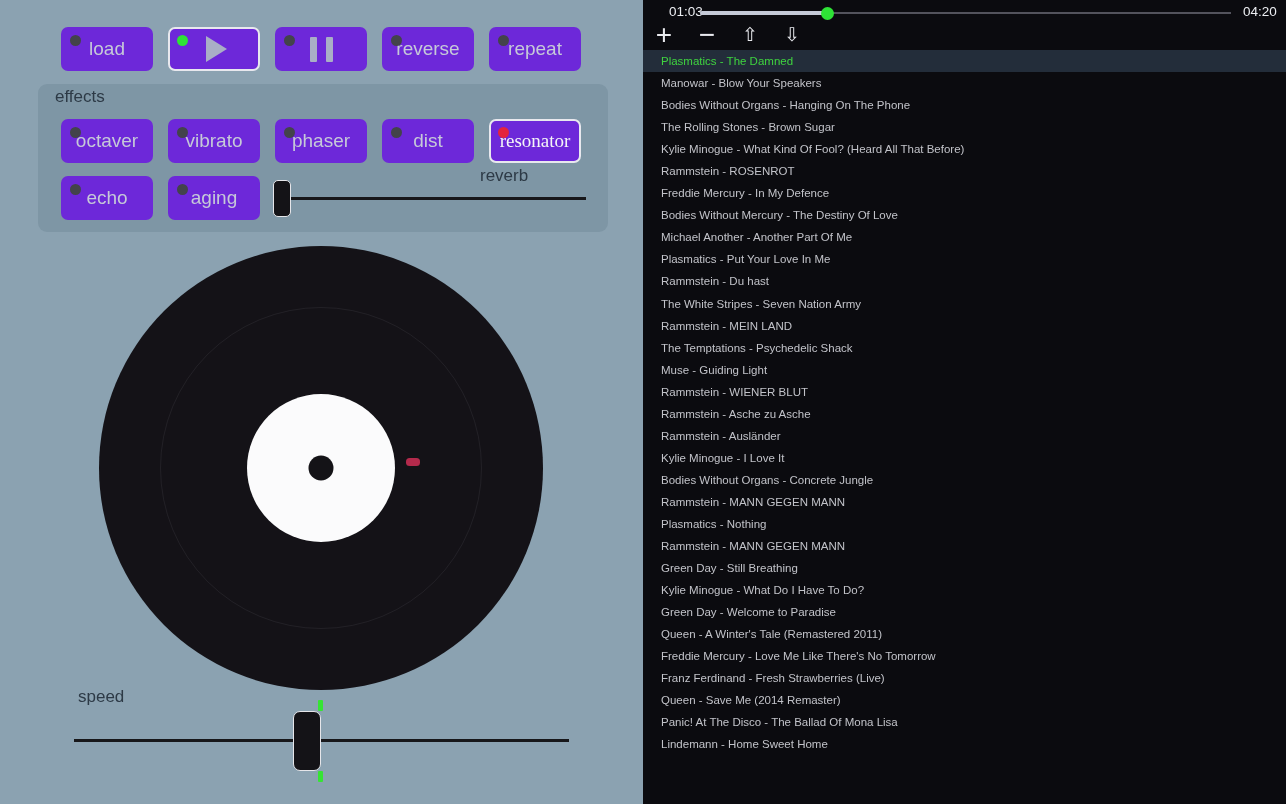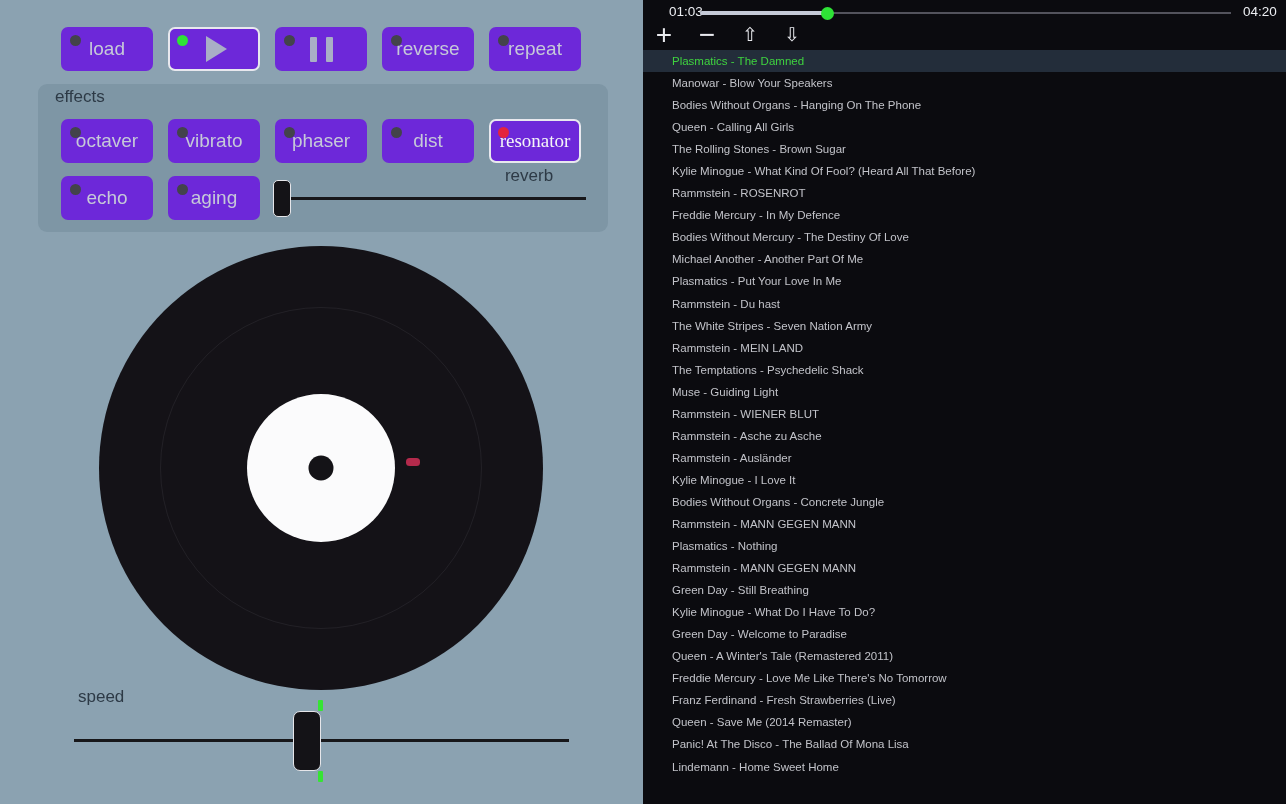--- a/index.html
+++ b/index.html
@@ -34,21 +34,21 @@
   .pause-bars i { display: block; width: 7px; height: 25px; background: #a9aec6; border-radius: 1px; }
 
   .effects-panel {
     position: absolute; left: 38px; top: 84px; width: 570px; height: 148px;
     background: #7e96a5; border-radius: 9px;
   }
   .effects-title { position: absolute; left: 17px; top: 3px; font-size: 17px; color: #2d3a46; }
   .fx-row1 { position: absolute; left: 23px; top: 35px; display: flex; gap: 15px; }
   .fx-row2 { position: absolute; left: 23px; top: 92px; display: flex; gap: 15px; }
 
-  .reverb-label { position: absolute; left: 442px; top: 82px; width: 98px; text-align: center; font-size: 17px; color: #2d3a46; }
+  .reverb-label { position: absolute; left: 442px; top: 82px; width: 98px; text-align: left; font-size: 17px; color: #2d3a46; }
   .reverb-track { position: absolute; left: 244px; top: 113px; width: 304px; height: 2.5px; background: #17171a; }
   .reverb-thumb {
     position: absolute; left: 235px; top: 96px; width: 18px; height: 37px;
     background: #141317; border: 1.5px solid #e6e6ea; border-radius: 5px; cursor: grab;
   }
 
   
   .record {
     position: absolute; left: 99px; top: 246px; width: 444px; height: 444px;
     background: #141217; border-radius: 50%; cursor: grab;
@@ -96,21 +96,21 @@
     position: absolute; top: 22px; width: 26px; height: 26px;
     color: #e9eaee; text-align: center; cursor: pointer; line-height: 26px;
   }
   .glyph-plus  { left: 8px;  font-size: 28px; font-weight: 500; }
   .glyph-minus { left: 51px; font-size: 28px; font-weight: 500; }
   .glyph-up    { left: 94px; font-size: 19px; }
   .glyph-down  { left: 136px; font-size: 19px; }
 
   .track-list { position: absolute; left: 0; top: 50px; width: 643px; }
   .track {
-    height: 22.06px; display: flex; align-items: center; padding-left: 29px;
+    height: 22.06px; display: flex; align-items: center; padding-left: 18px;
     font-size: 11.5px; color: #c2c3c9; white-space: nowrap; cursor: pointer;
   }
   .track.selected { background: #232d3a; color: #3fd33f; }
 </style>
 </head>
 <body>
 
 <div class="deck">
 
   <div class="transport-row">
@@ -216,21 +216,20 @@
     <span>⇧</span>
   </div>
   <div class="pl-toolbar-btn glyph-down">
     <span>⇩</span>
   </div>
 
   <div class="track-list">
       <div class="track selected">Plasmatics - The Damned</div>
       <div class="track">Manowar - Blow Your Speakers</div>
       <div class="track">Bodies Without Organs - Hanging On The Phone</div>
-      <div class="track">Queen - Calling All Girls</div>
       <div class="track">The Rolling Stones - Brown Sugar</div>
       <div class="track">Kylie Minogue - What Kind Of Fool? (Heard All That Before)</div>
       <div class="track">Rammstein - ROSENROT</div>
       <div class="track">Freddie Mercury - In My Defence</div>
       <div class="track">Bodies Without Mercury - The Destiny Of Love</div>
       <div class="track">Michael Another - Another Part Of Me</div>
       <div class="track">Plasmatics - Put Your Love In Me</div>
       <div class="track">Rammstein - Du hast</div>
       <div class="track">The White Stripes - Seven Nation Army</div>
       <div class="track">Rammstein - MEIN LAND</div>

